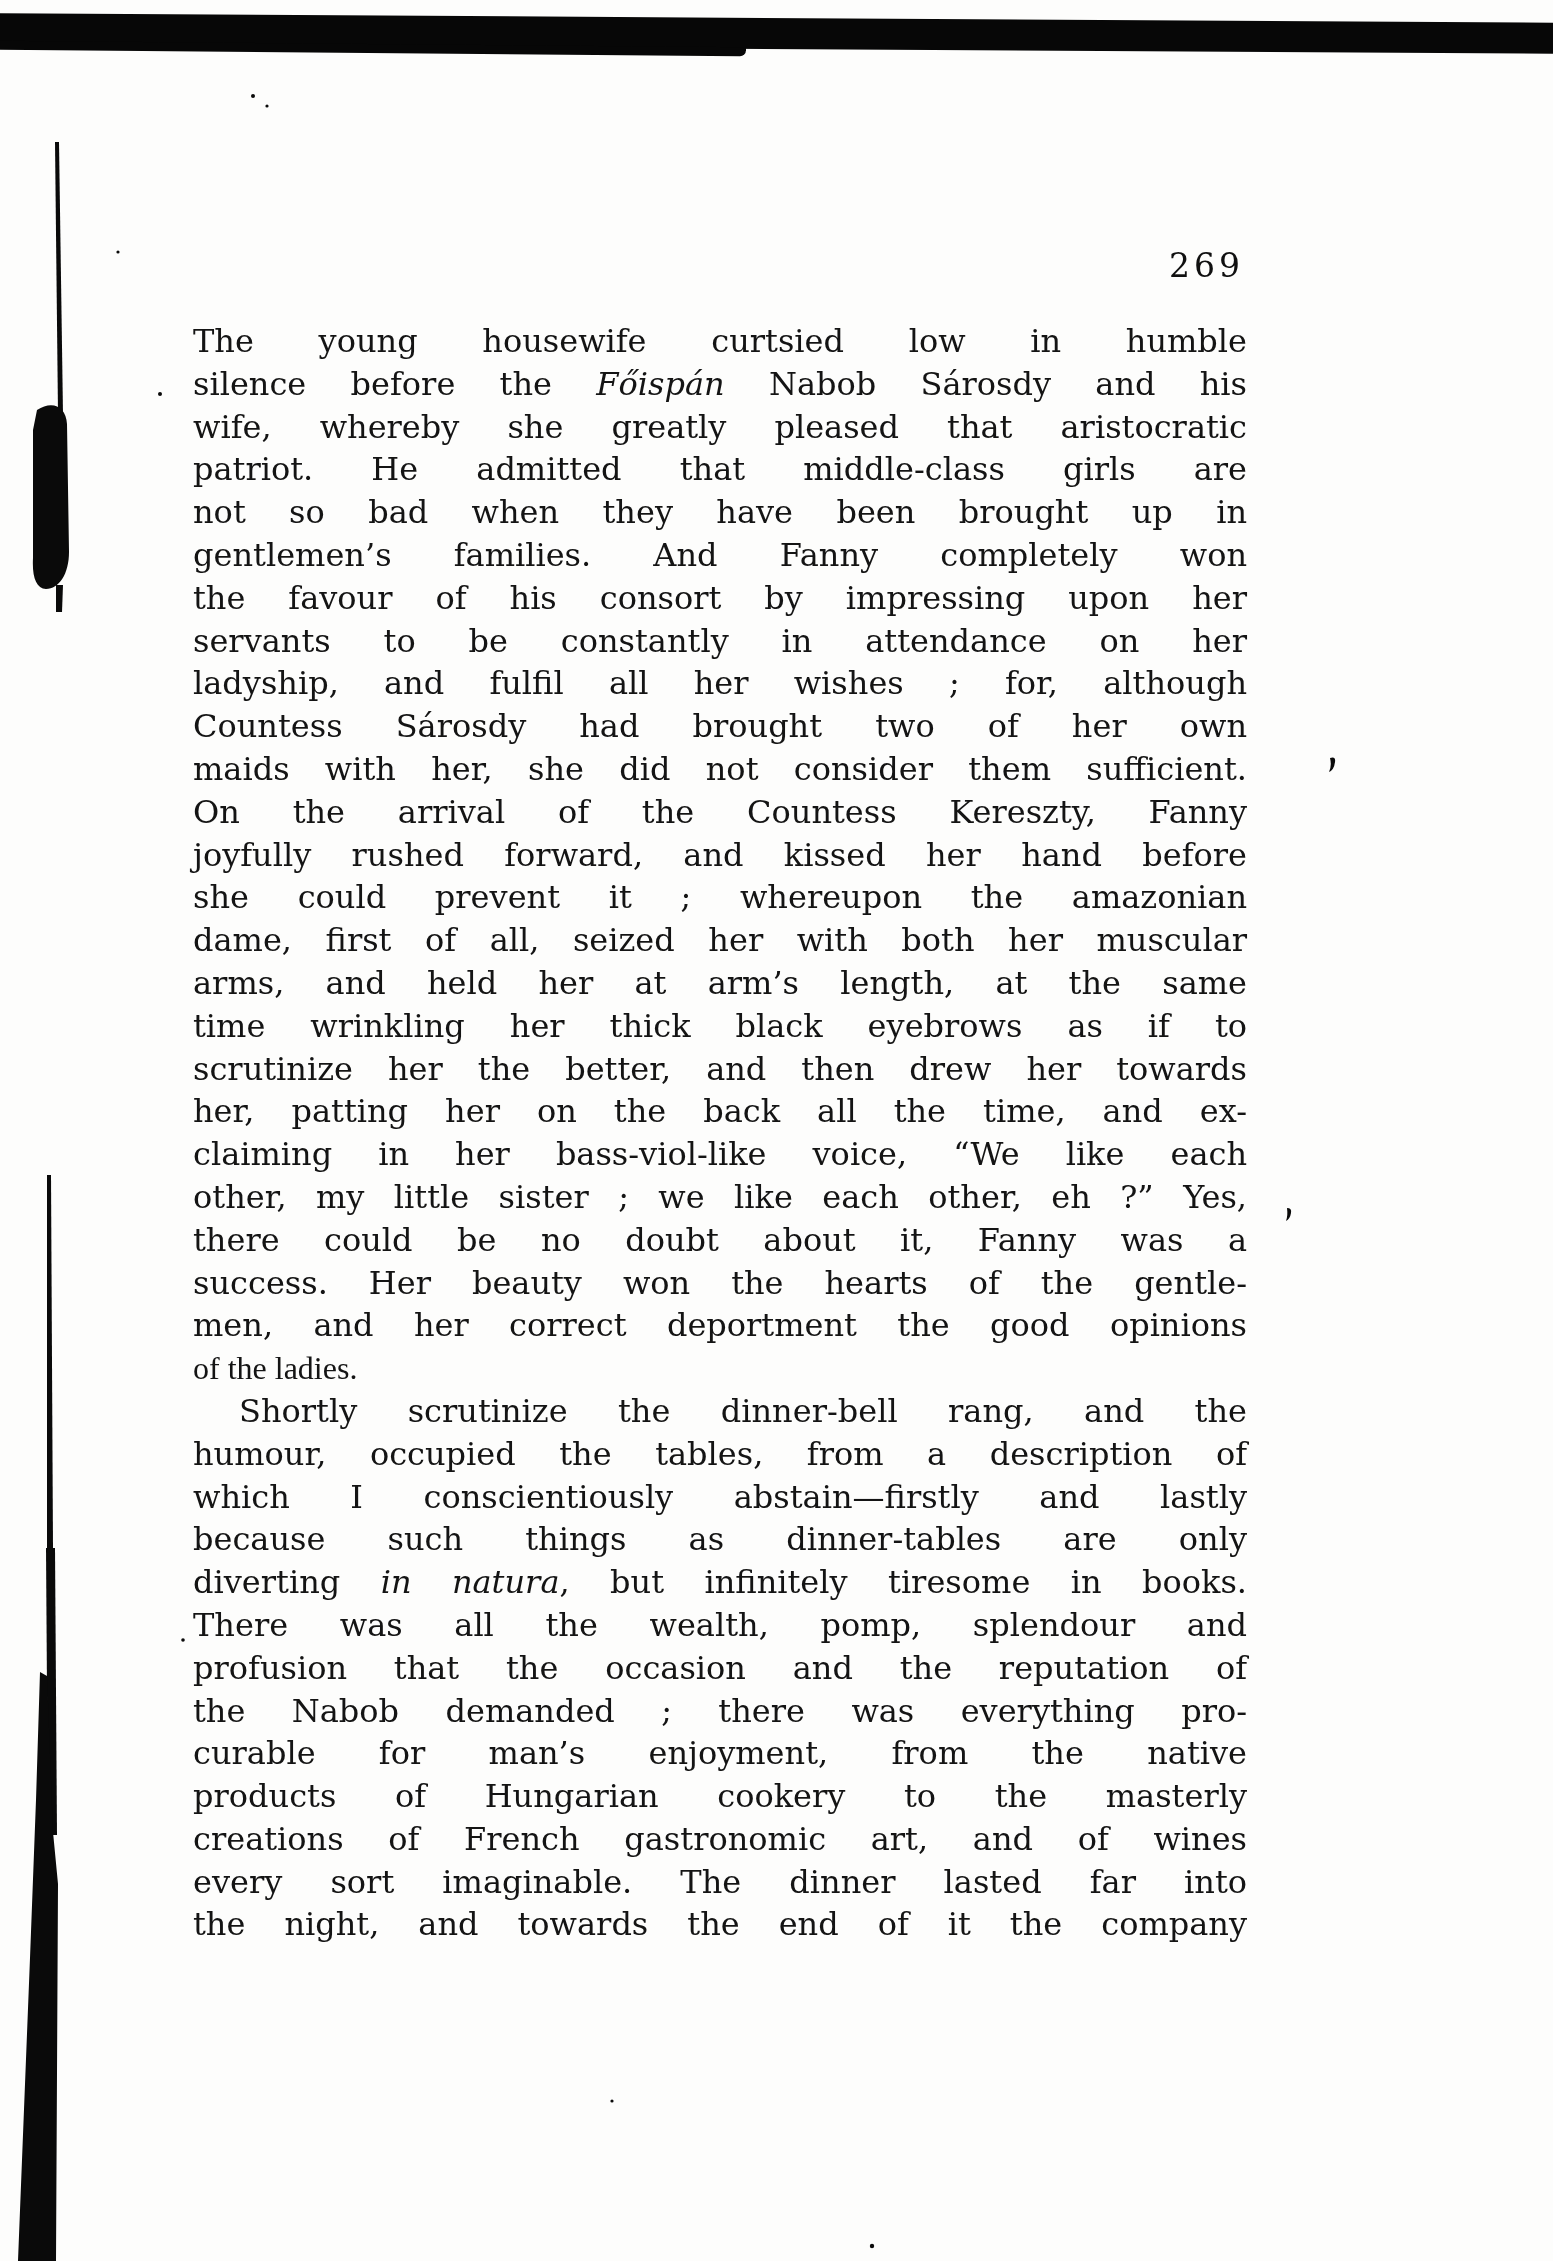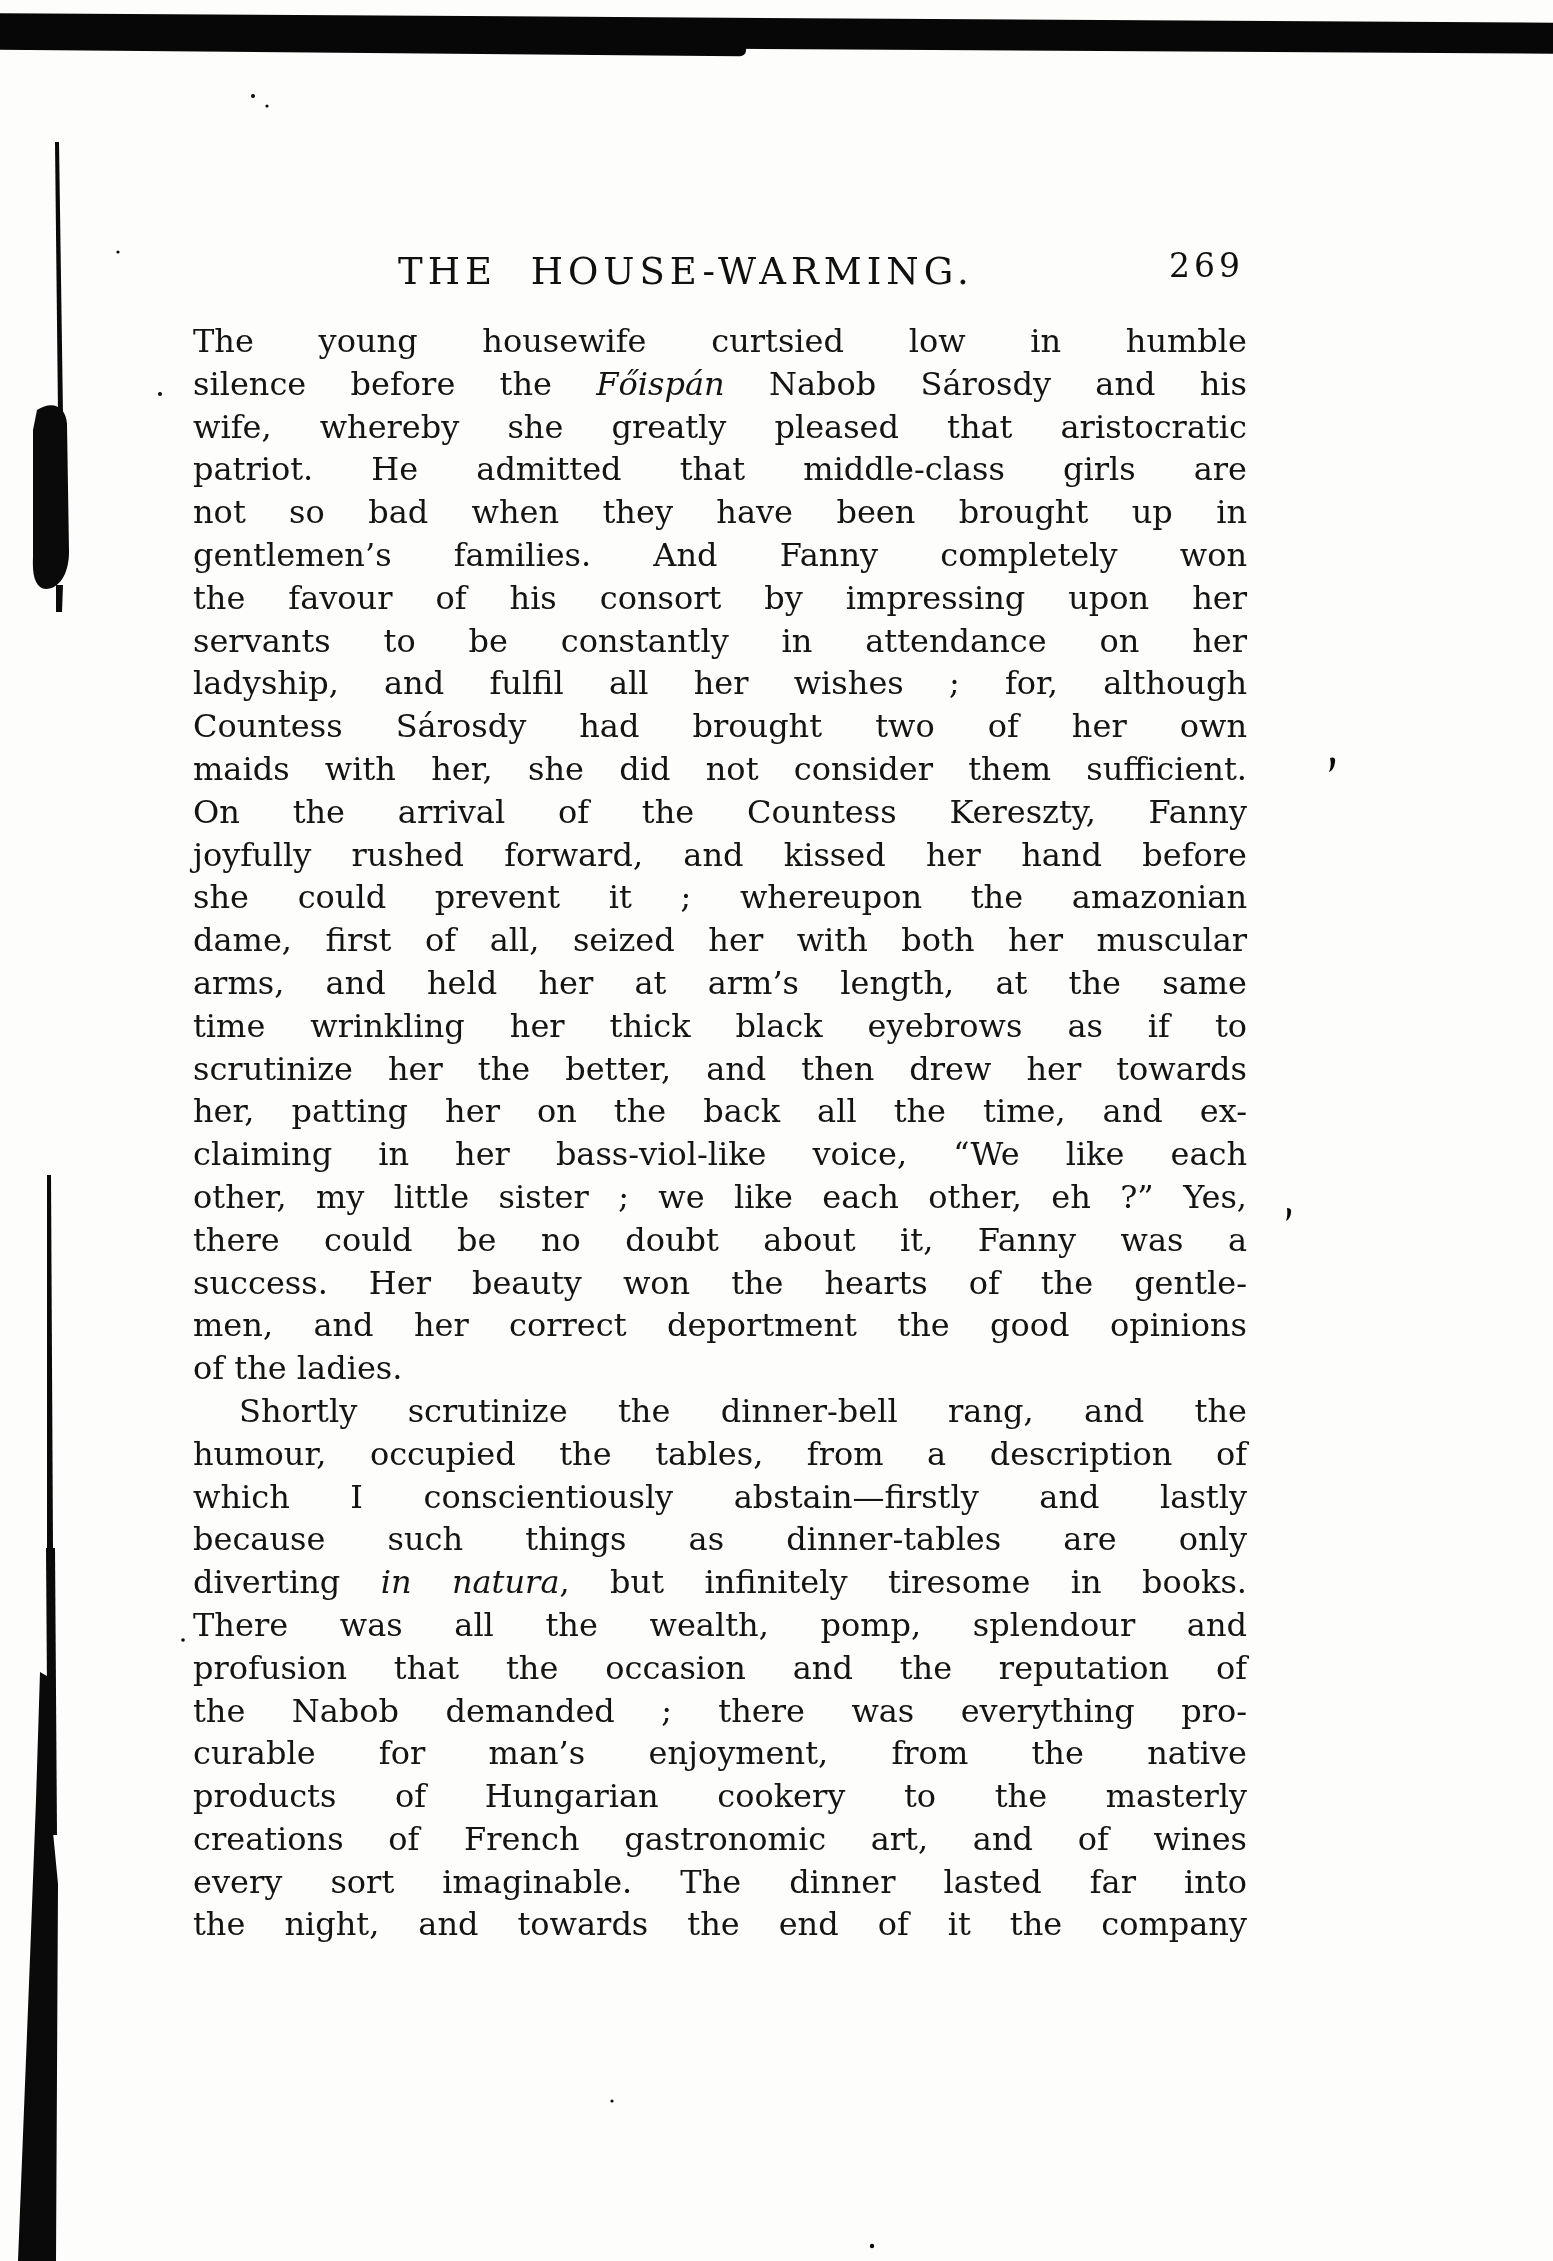--- a/index.html
+++ b/index.html
@@ -30,21 +30,21 @@
     text-align:right; font-size:33px; letter-spacing:4px;
     font-feature-settings:"onum"; color:#101010;
   }
   .body-text {
     position:absolute; left:193px; top:320px; width:1054px;
     font-size:32px; line-height:42.8px;
     text-align:justify; text-align-last:justify;
   }
   .line { min-height:42.8px; }
   .line.indent { text-indent:46px; }
-  .line.flush { text-align-last:left; }
+  .line.flush { text-align-last:left;font-family:Liberation Serif, serif; }
   .it { font-style:italic; }
 </style>
 </head>
 <body>
 
 <div class="page">
 
   <div class="topbar"></div>
   <div class="topbar-fray"></div>
 
@@ -65,21 +65,20 @@
       <circle cx="160" cy="394" r="2"></circle>
       <circle cx="118" cy="252" r="1.6"></circle>
       <path d="M1330,758 q6,-2 5,4 q-1,8 -6,10 q3,-6 1,-14 Z"></path>
       <path d="M1287,1208 q5,0 4,5 q-1,6 -5,8 q2,-5 1,-13 Z"></path>
       <circle cx="872" cy="2246" r="2.2"></circle>
       <circle cx="612" cy="2101" r="1.6"></circle>
       <circle cx="183" cy="1640" r="1.8"></circle>
     </g>
   </svg>
 
-  <div class="running-title">THE HOUSE-WARMING.</div>
   <div class="page-number">269</div>
 
   <div class="body-text">
       <div class="line"><span>The young housewife curtsied low in humble</span></div>
       <div class="line"><span>silence before the </span><span class="it">Főispán</span><span> Nabob Sárosdy and his</span></div>
       <div class="line"><span>wife, whereby she greatly pleased that aristocratic</span></div>
       <div class="line"><span>patriot. He admitted that middle-class girls are</span></div>
       <div class="line"><span>not so bad when they have been brought up in</span></div>
       <div class="line"><span>gentlemen’s families. And Fanny completely won</span></div>
       <div class="line"><span>the favour of his consort by impressing upon her</span></div>

